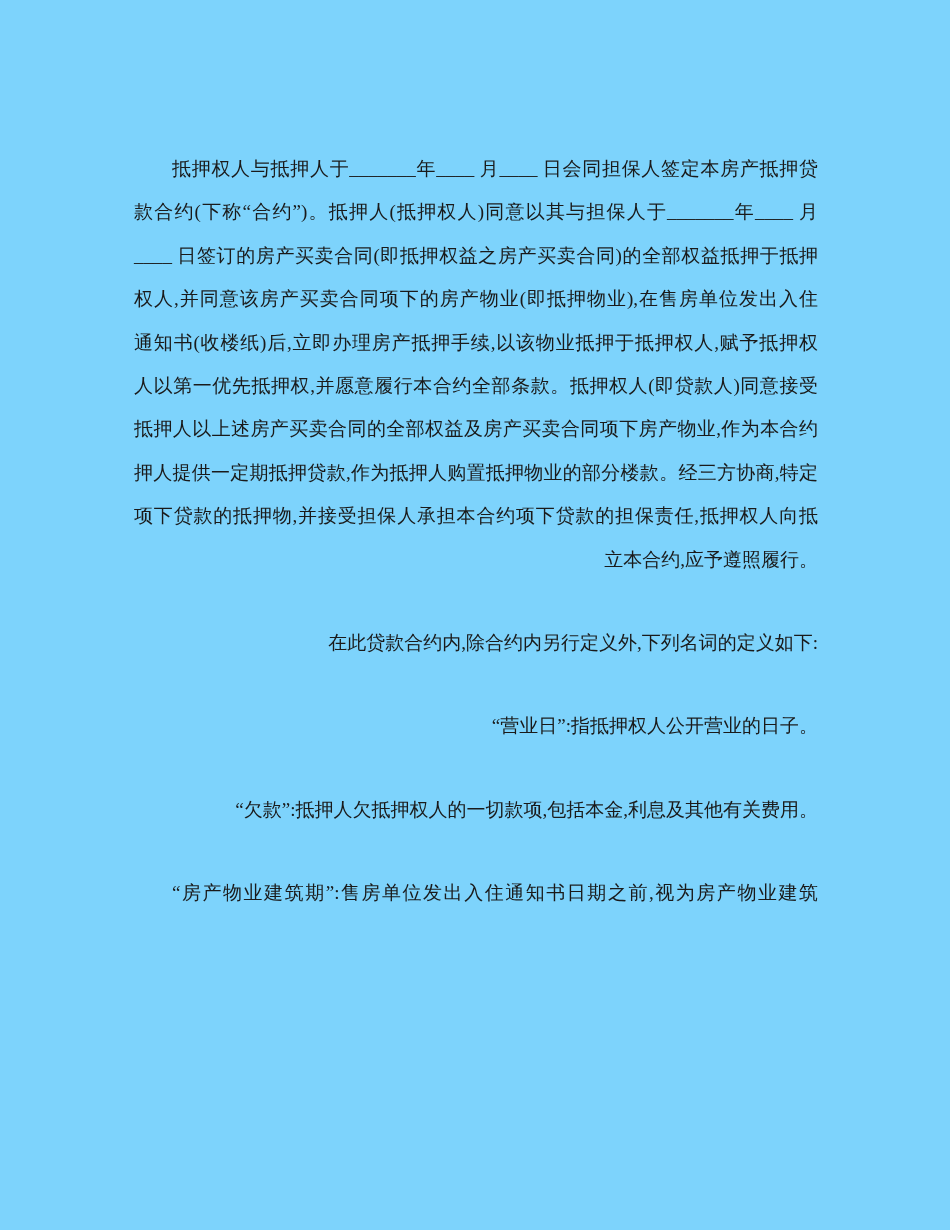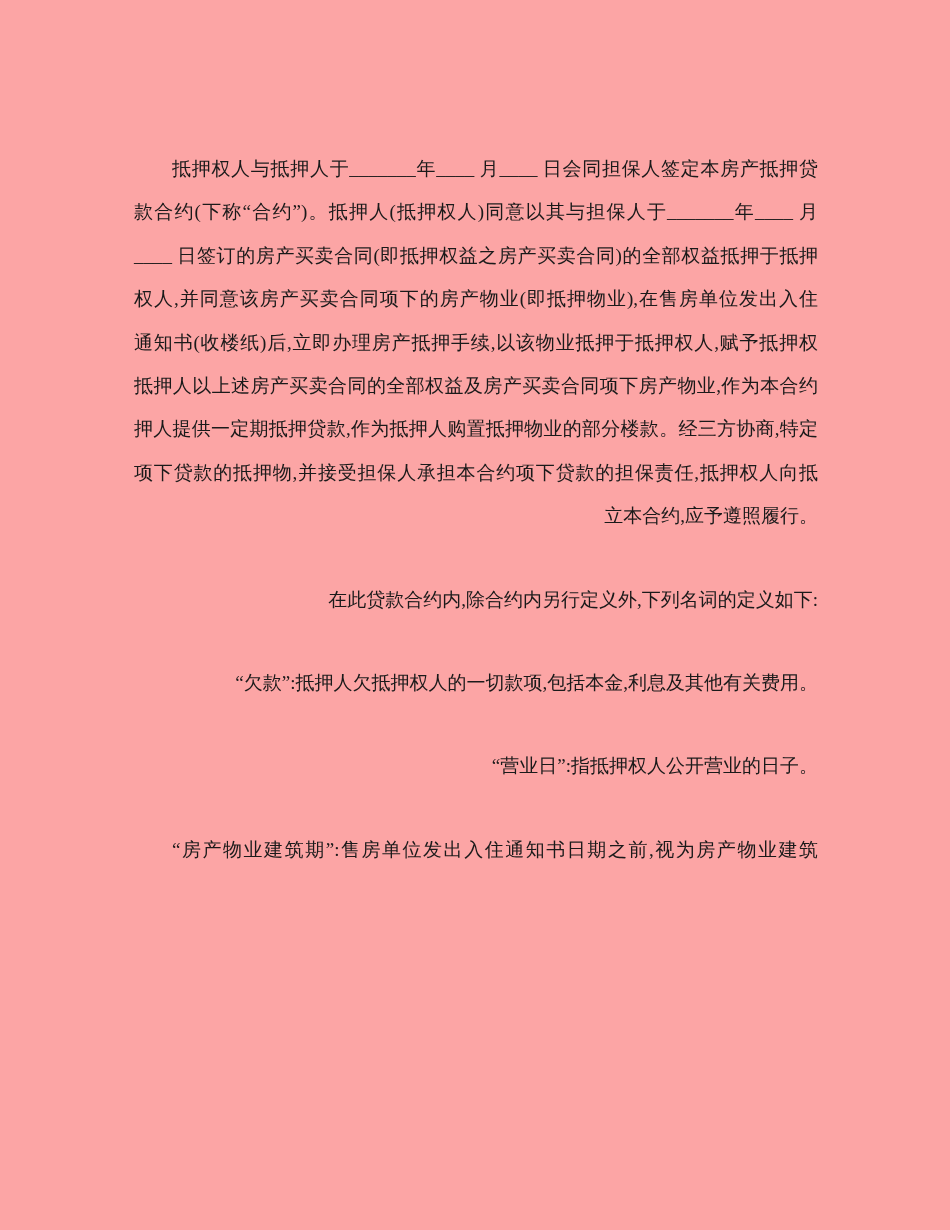--- a/index.html
+++ b/index.html
@@ -46,46 +46,47 @@
     text-indent: 2em;
   }
   
   .line.nowrap {
     white-space: pre;
   }
 </style>
 </head>
 <body>
 
-<div class="page" style="background: #fca5a5; color: rgb(26, 26, 26);">
+<div class="page" style="background: #7dd3fc; color: rgb(26, 26, 26);">
   <div class="textblock">
 
     <div class="para">
       <div class="line indent fill">抵押权人与抵押人于_______年____ 月____ 日会同担保人签定本房产抵押贷</div>
       <div class="line fill">款合约(下称“合约”)。抵押人(抵押权人)同意以其与担保人于_______年____ 月</div>
       <div class="line fill">____ 日签订的房产买卖合同(即抵押权益之房产买卖合同)的全部权益抵押于抵押</div>
       <div class="line fill">权人,并同意该房产买卖合同项下的房产物业(即抵押物业),在售房单位发出入住</div>
       <div class="line fill">通知书(收楼纸)后,立即办理房产抵押手续,以该物业抵押于抵押权人,赋予抵押权</div>
+      <div class="line fill">人以第一优先抵押权,并愿意履行本合约全部条款。抵押权人(即贷款人)同意接受</div>
       <div class="line fill">抵押人以上述房产买卖合同的全部权益及房产买卖合同项下房产物业,作为本合约</div>
       <div class="line fill">押人提供一定期抵押贷款,作为抵押人购置抵押物业的部分楼款。经三方协商,特定</div>
       <div class="line fill">项下贷款的抵押物,并接受担保人承担本合约项下贷款的担保责任,抵押权人向抵</div>
       <div class="line">立本合约,应予遵照履行。</div>
     </div>
 
 
     <div class="para">
       <div class="line indent">在此贷款合约内,除合约内另行定义外,下列名词的定义如下:</div>
     </div>
 
     <div class="para">
-      <div class="line indent nowrap">“欠款”:抵押人欠抵押权人的一切款项,包括本金,利息及其他有关费用。</div>
+      <div class="line indent">“营业日”:指抵押权人公开营业的日子。</div>
     </div>
 
     <div class="para">
-      <div class="line indent">“营业日”:指抵押权人公开营业的日子。</div>
+      <div class="line indent nowrap">“欠款”:抵押人欠抵押权人的一切款项,包括本金,利息及其他有关费用。</div>
     </div>
 
 
     <div class="para">
       <div class="line indent fill">“房产物业建筑期”:售房单位发出入住通知书日期之前,视为房产物业建筑</div>
     </div>
 
   </div>
 </div>
 

